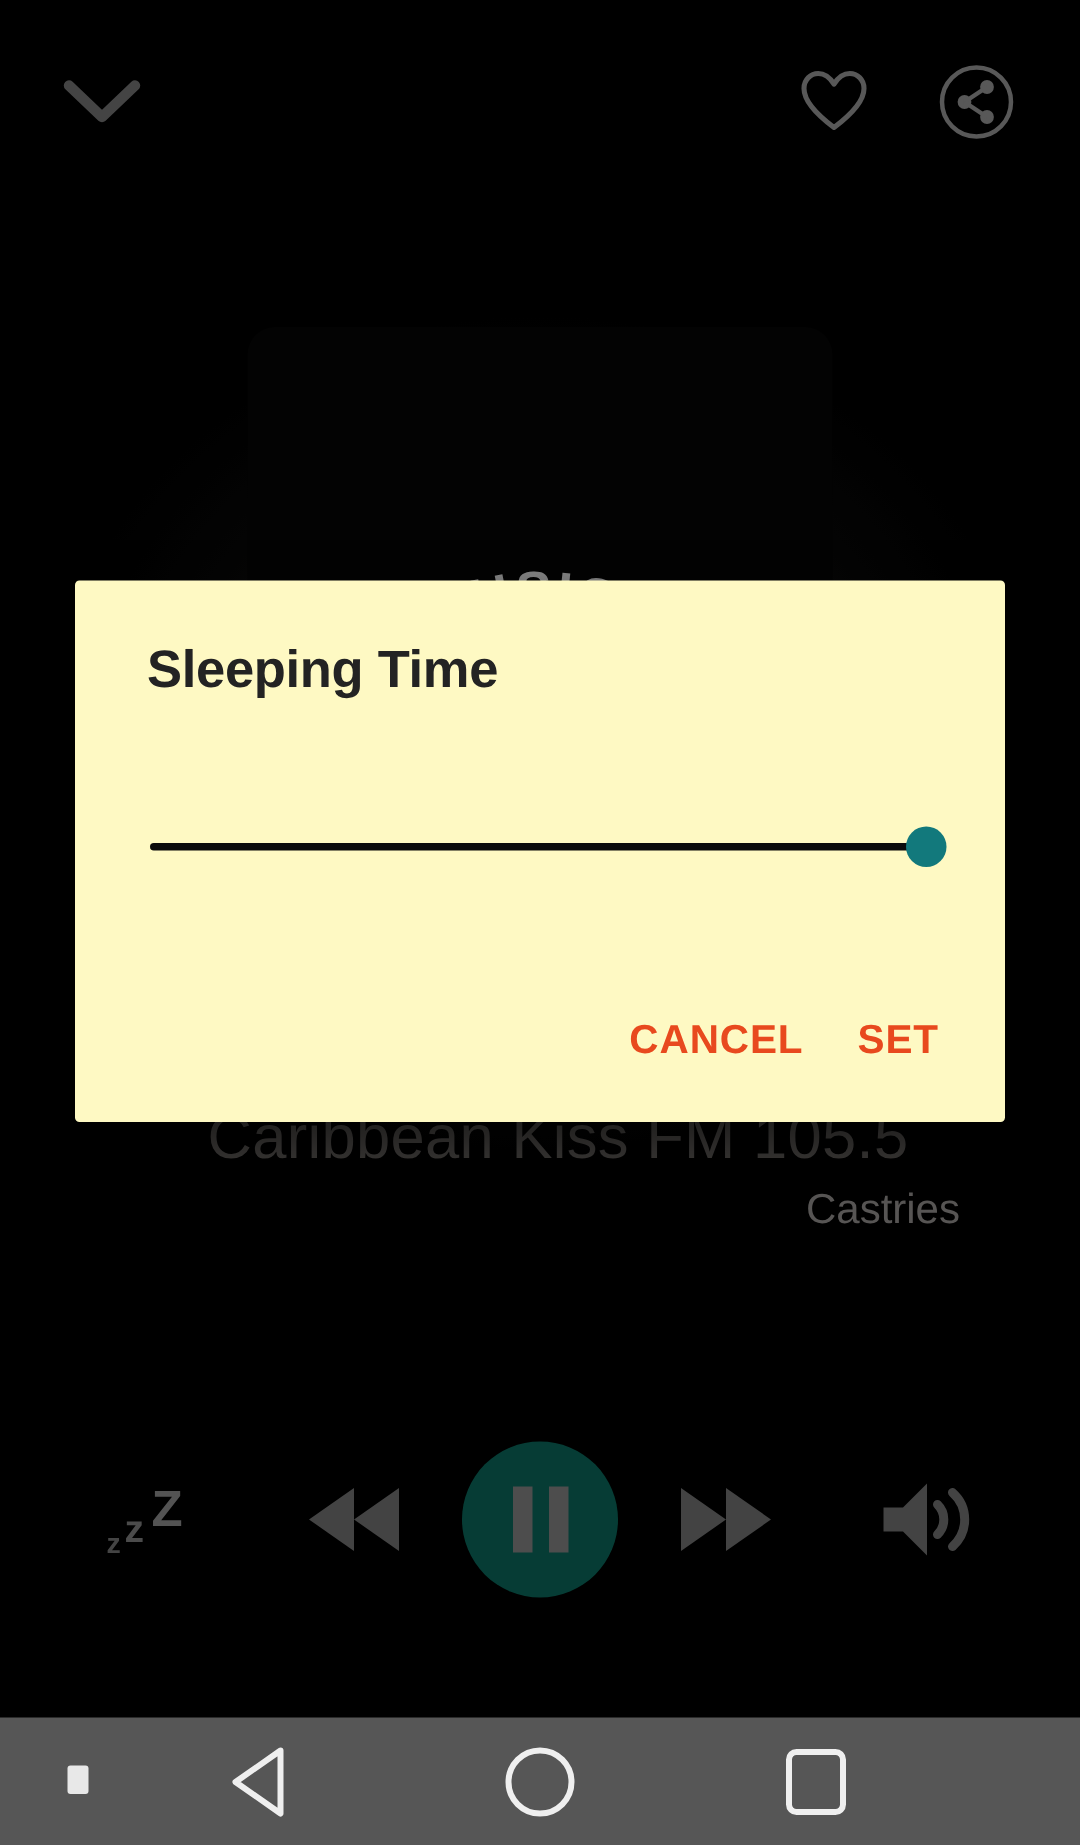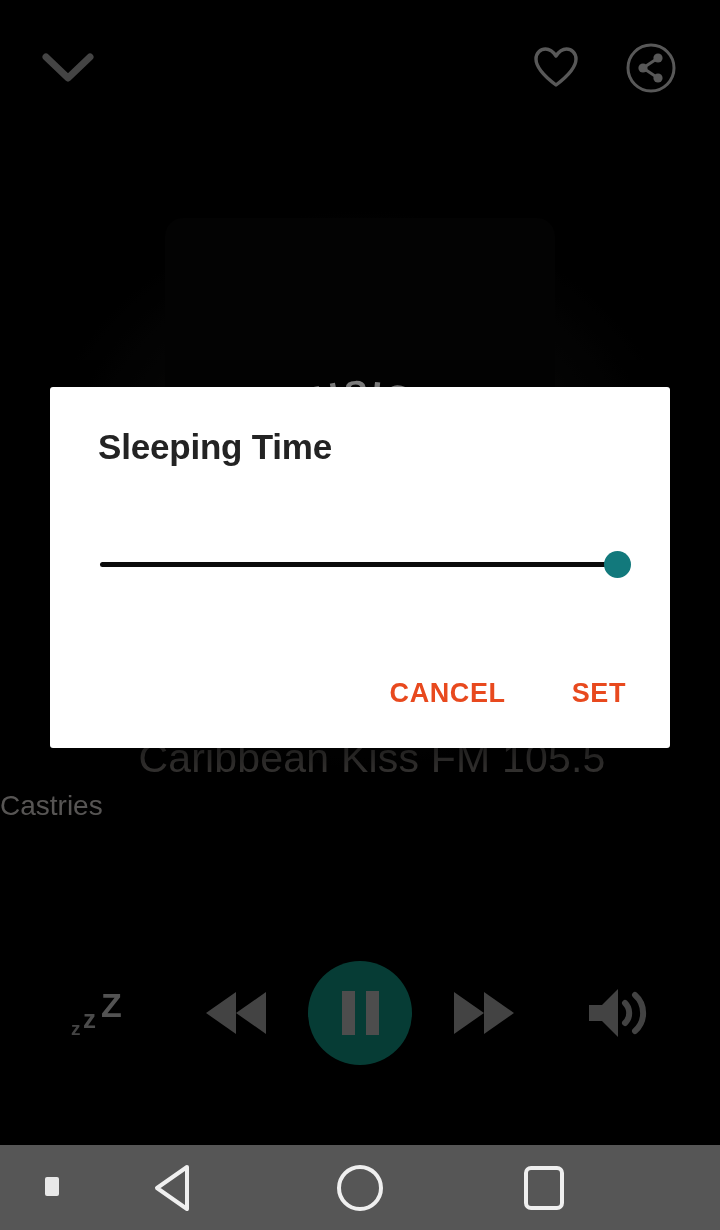--- a/index.html
+++ b/index.html
@@ -70,21 +70,21 @@
     text-align: center;
     font-size: 41px;
     color: #5f5c5a;
     letter-spacing: 0.2px;
     white-space: nowrap;
   }
   .station-city {
     position: absolute;
     left: 0; top: 790px;
     width: 640px;
-    text-align: left;
+    text-align: right;
     font-size: 28px;
     color: #8d8a88;
   }
 
   
   .controls {
     position: absolute;
     left: 0; top: 950px;
     width: 720px; height: 130px;
   }
@@ -116,21 +116,21 @@
   .scrim {
     position: absolute;
     left: 0; top: 0;
     width: 720px; height: 1145px;
     background: rgba(0,0,0,0.38);
   }
   .dialog {
     position: absolute;
     left: 50px; top: 387px;
     width: 620px; height: 361px;
-    background: #ffffff;
+    background: #fef9c3;
     border-radius: 3px;
     box-shadow: 0 14px 34px rgba(0,0,0,0.55);
   }
   .dialog-title {
     position: absolute;
     left: 48px; top: 40px;
     font-size: 35px;
     font-weight: bold;
     color: #232323;
     letter-spacing: -0.2px;
@@ -157,21 +157,21 @@
     position: absolute;
     right: 50px; top: 196px;
     font-size: 27px;
     color: #787878;
   }
   .dialog-actions {
     position: absolute;
     right: 36px; top: 285px;
     display: flex;
     align-items: center;
-    gap: 50px;
+    gap: 20px;
   }
   .dlg-btn {
     font-size: 27px;
     font-weight: bold;
     letter-spacing: 0.6px;
     background: none;
     border: 0;
     padding: 6px 8px;
     cursor: pointer;
     font-family: "Liberation Sans", sans-serif;

